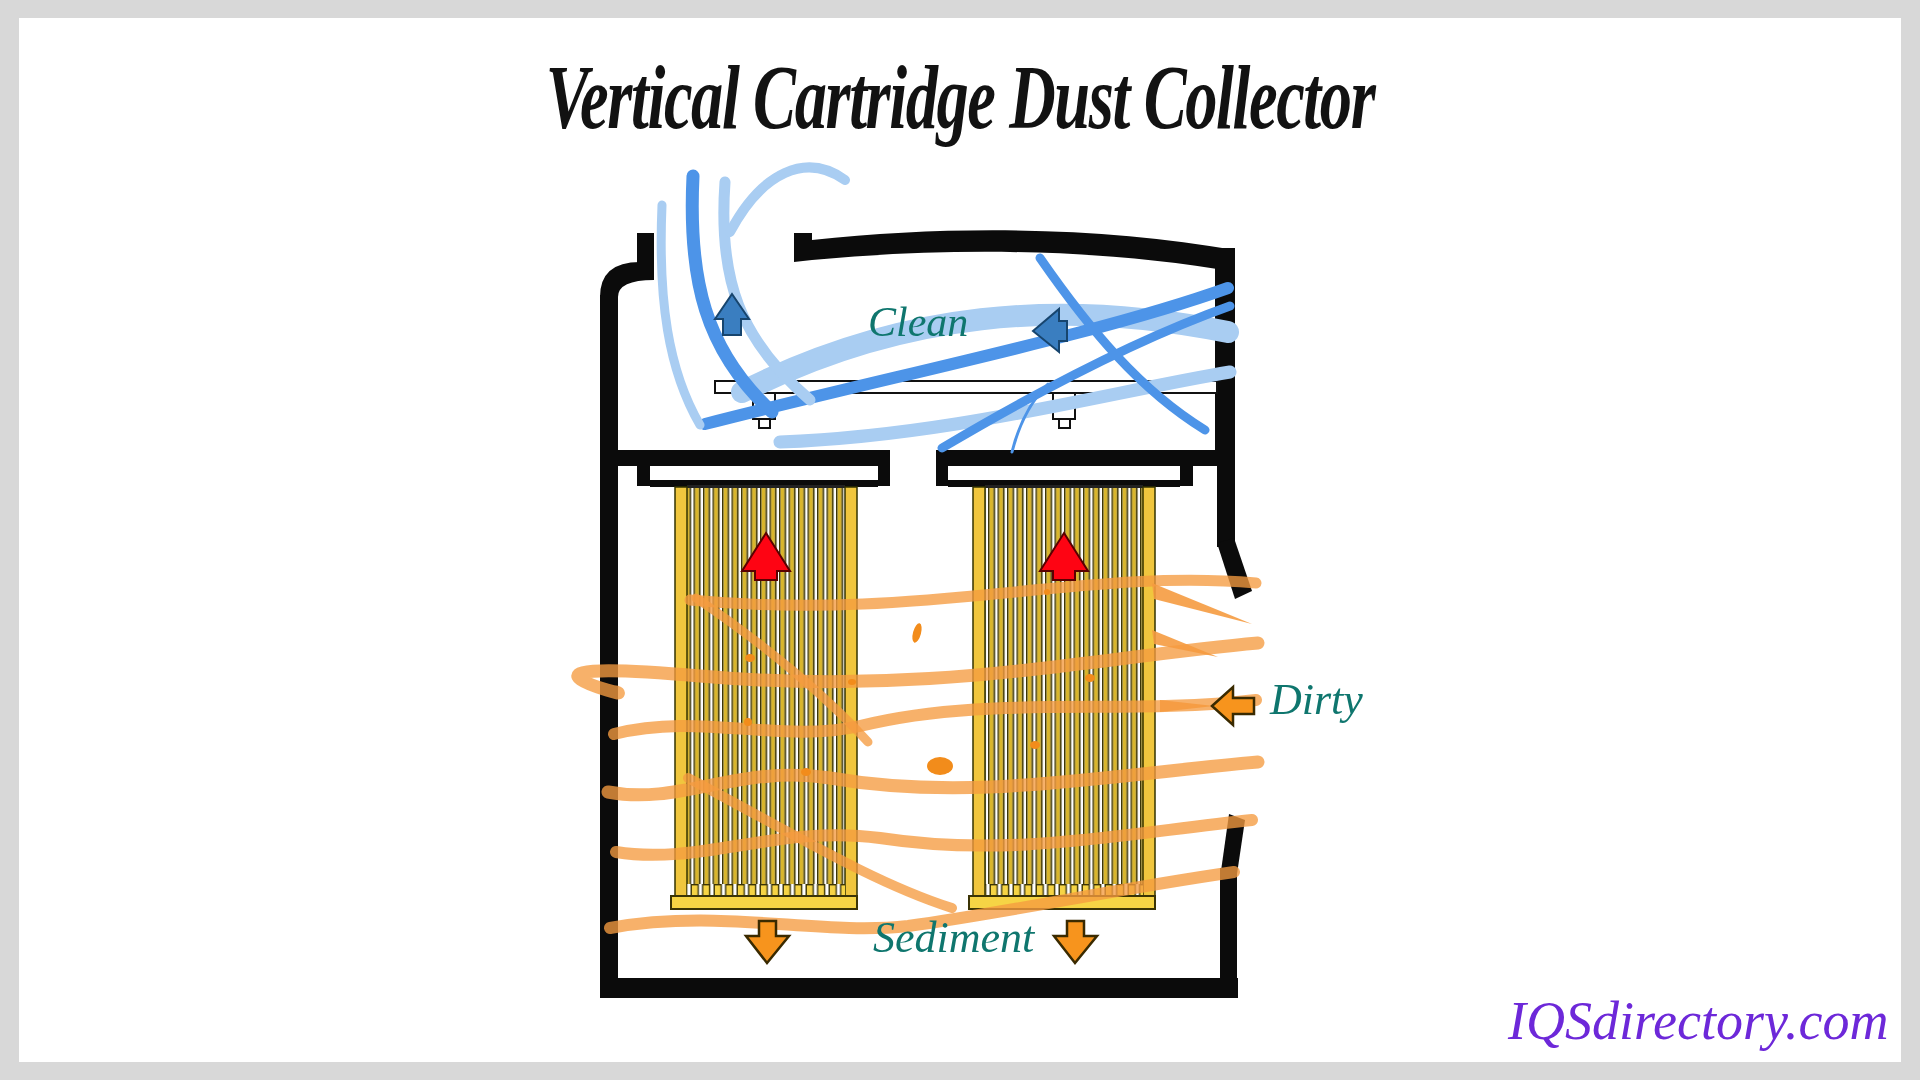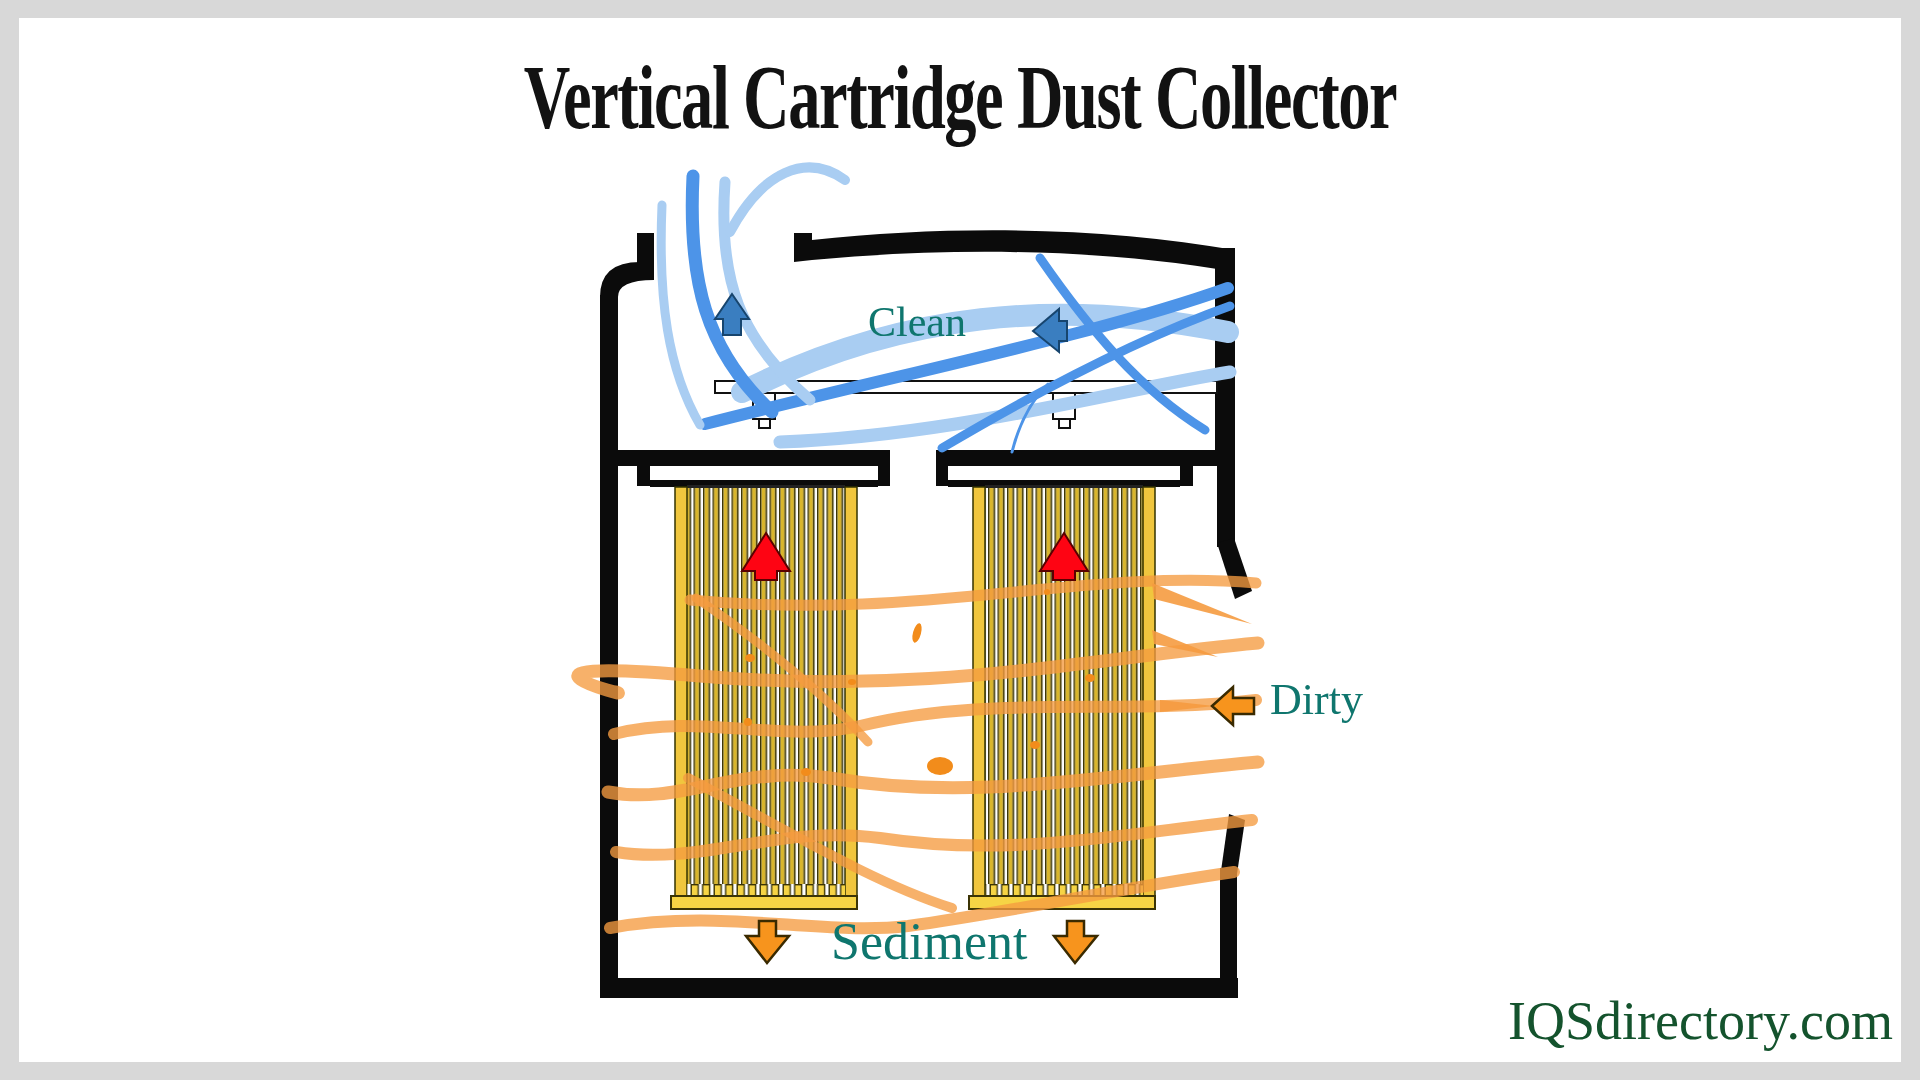--- a/index.html
+++ b/index.html
@@ -1,31 +1,31 @@
 <!DOCTYPE html>
 <html><head>
 <meta charset="utf-8">
 <style>
   html,body{margin:0;padding:0;}
   .stage{
     position:relative;width:1920px;height:1080px;overflow:hidden;
-    background:#d8d8d8;font-family:"Liberation Serif",serif;
+    background:#d8d8d8;font-family:"Liberation Serif",serif;font-style:italic;
   }
   .canvas{position:absolute;left:19px;top:18px;width:1882px;height:1044px;background:#ffffff;}
   svg.diagram{position:absolute;left:0;top:0;width:1920px;height:1080px;}
   .lbl{position:absolute;color:#0f766e;white-space:nowrap;line-height:1;}
   .title{
     position:absolute;left:0;top:44px;width:1920px;text-align:center;
     font-size:92px;font-weight:700;color:#121212;
     transform:scaleX(0.70);transform-origin:50% 50%;letter-spacing:-2px;white-space:nowrap;
   }
   #clean-label{left:868px;top:301px;font-size:42px;}
   #dirty-label{left:1270px;top:678px;font-size:44px;}
-  #sediment-label{left:831px;top:916px;font-size:52px;}
-  #watermark{left:1508px;top:994px;font-size:54px;letter-spacing:0px;color:#14532d;}
+  #sediment-label{left:873px;top:916px;font-size:44px;}
+  #watermark{left:1508px;top:994px;font-size:54px;letter-spacing:0px;color:#6d28d9;}
 </style>
 </head>
 <body>
 
 <div class="stage">
   <div class="canvas"></div>
 
   <svg class="diagram" viewBox="0 0 1920 1080">
     <defs>
       <pattern id="pleats" width="9.5" height="10" patternUnits="userSpaceOnUse">

